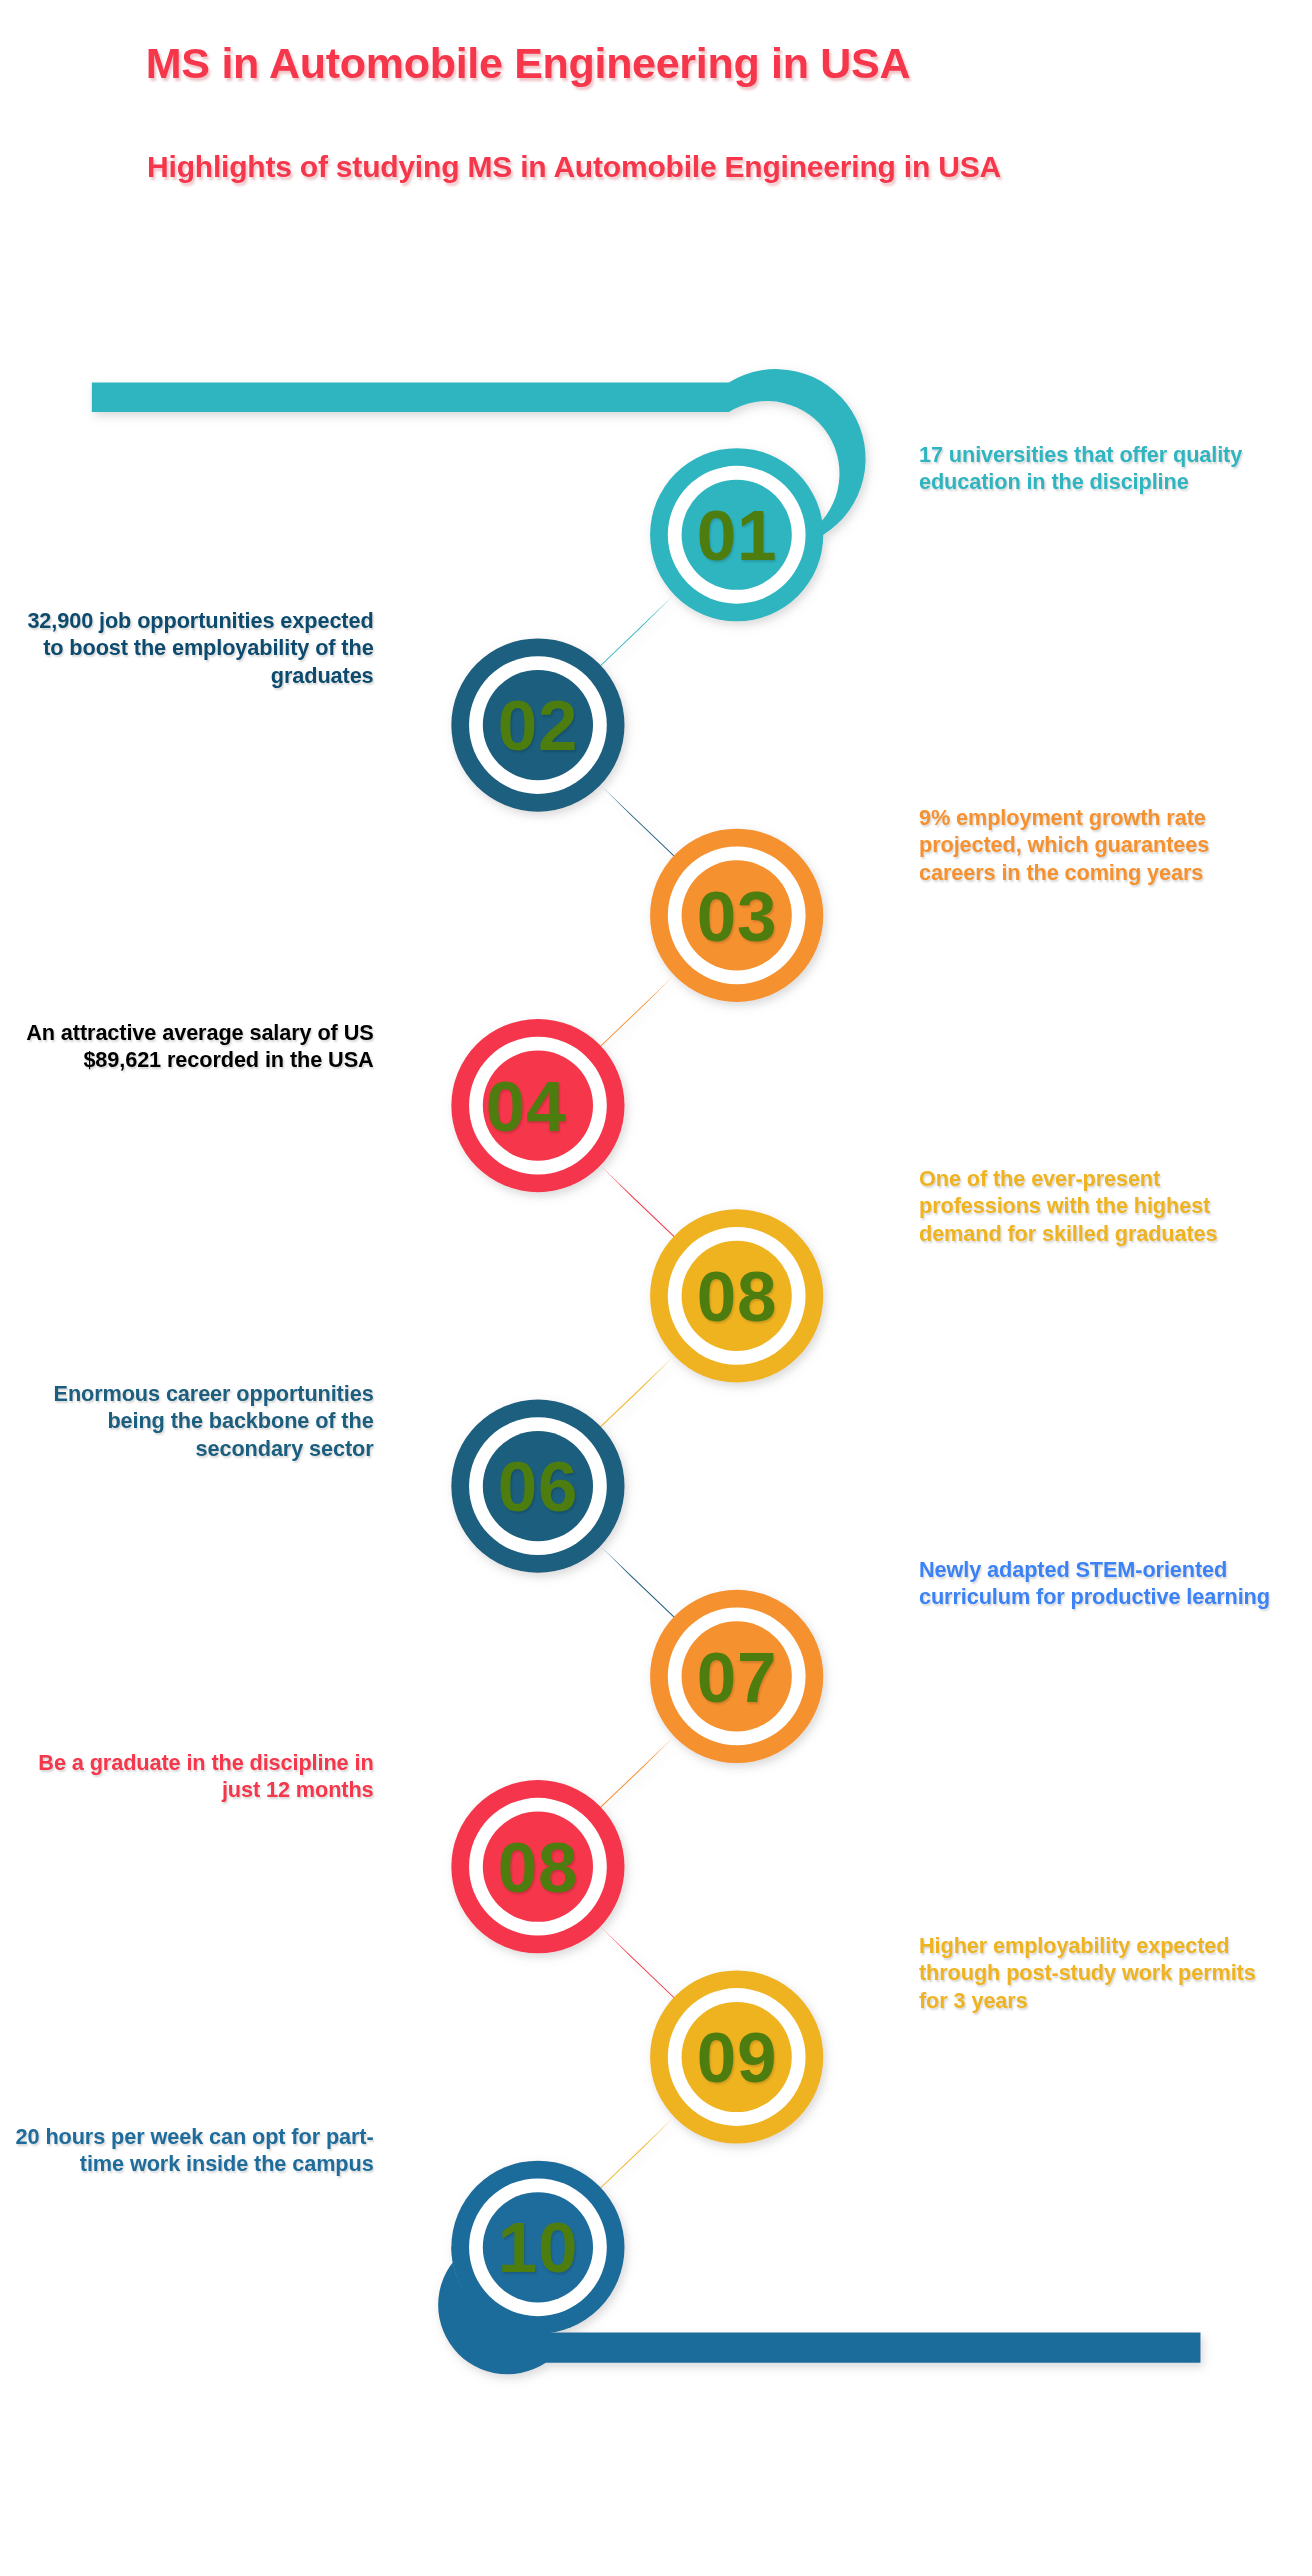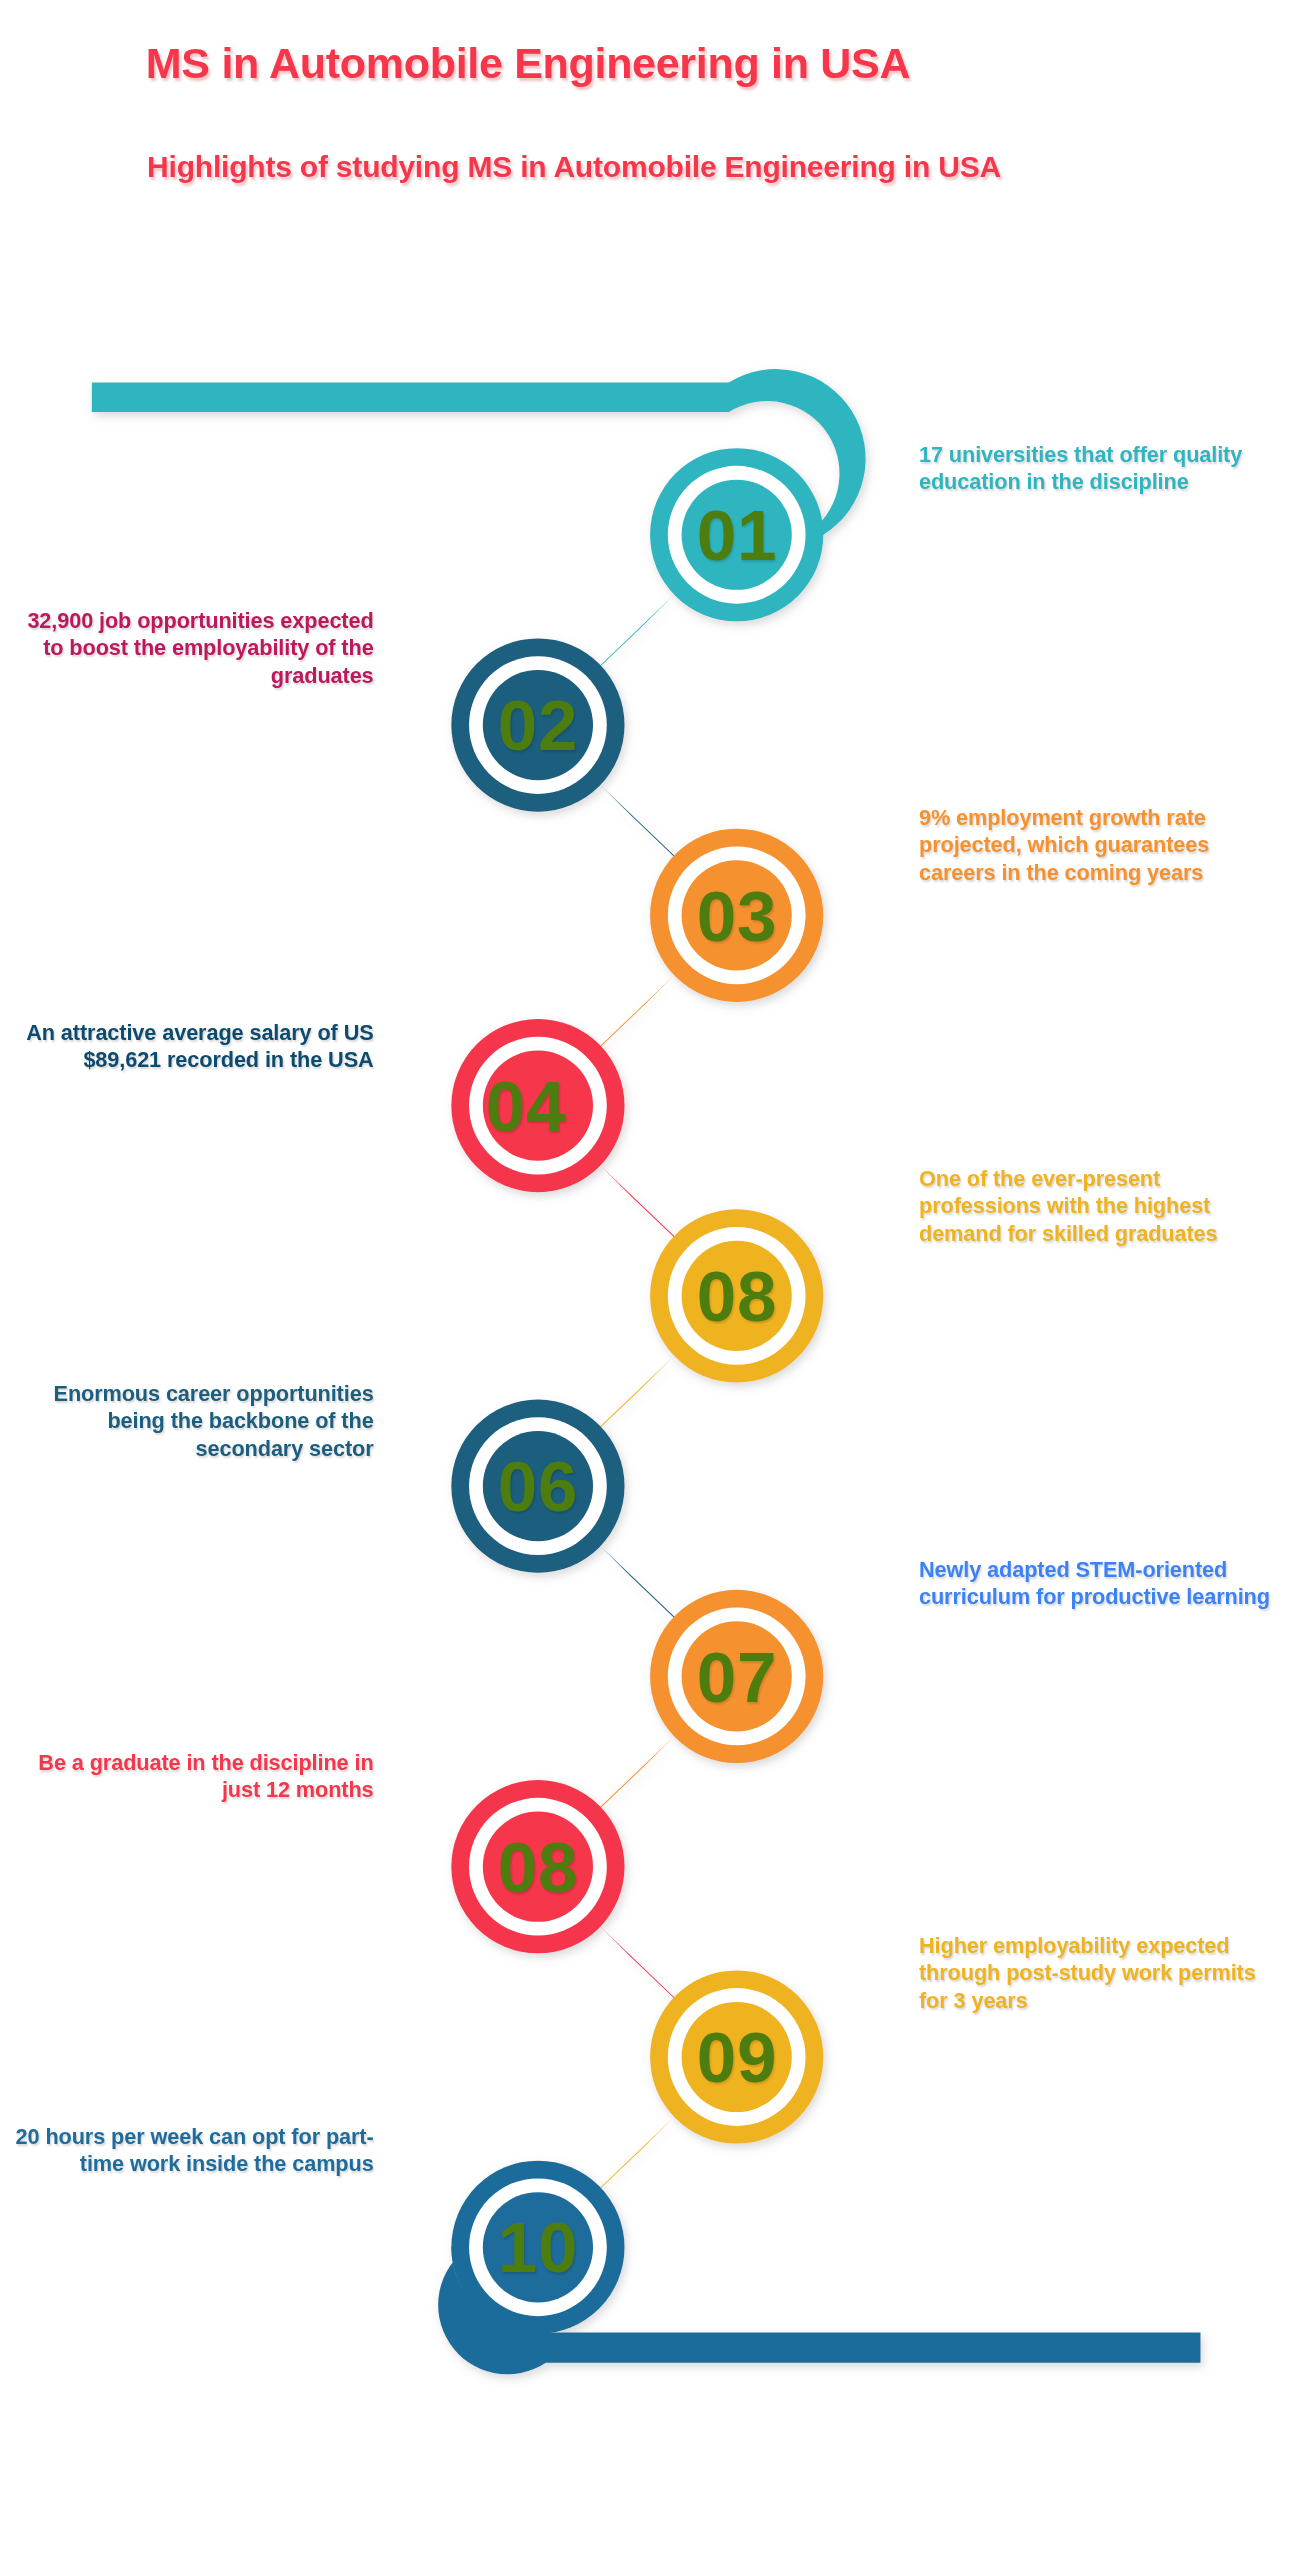--- a/index.html
+++ b/index.html
@@ -141,23 +141,23 @@
   <div class="num" style="left:645px; top:881px;">03</div>
   <div class="num" style="left:434px; top:1071px;">04</div>
   <div class="num" style="left:645px; top:1261px;">08</div>
   <div class="num" style="left:446px; top:1451px;">06</div>
   <div class="num" style="left:645px; top:1642px;">07</div>
   <div class="num" style="left:446px; top:1832px;">08</div>
   <div class="num" style="left:645px; top:2022px;">09</div>
   <div class="num" style="left:446px; top:2212px;">10</div>
 
   <div class="cap right" style="left:919px; top:441px; color:#2EB5C0;">17 universities that offer quality education in the discipline</div>
-  <div class="cap left" style="left:6.6px; top:607px; color:#be185d;">32,900 job opportunities expected to boost the employability of the graduates</div>
+  <div class="cap left" style="left:6.6px; top:607px; color:#0c4a6e;">32,900 job opportunities expected to boost the employability of the graduates</div>
   <div class="cap right" style="left:919px; top:804px; color:#F5912F;">9% employment growth rate projected, which guarantees careers in the coming years</div>
-  <div class="cap left" style="left:6.6px; top:1019px; color:#0c4a6e;">An attractive average salary of US $89,621 recorded in the USA</div>
+  <div class="cap left" style="left:6.6px; top:1019px; color:#000000;">An attractive average salary of US $89,621 recorded in the USA</div>
   <div class="cap right" style="left:919px; top:1165px; color:#EFB320;">One of the ever-present professions with the highest demand for skilled graduates</div>
   <div class="cap left" style="left:6.6px; top:1380px; color:#1B5E7E;">Enormous career opportunities being the backbone of the secondary sector</div>
   <div class="cap right" style="left:919px; top:1556px; color:#3b82f6;">Newly adapted STEM-oriented curriculum for productive learning</div>
   <div class="cap left" style="left:6.6px; top:1749px; color:#F5364B;">Be a graduate in the discipline in just 12 months</div>
   <div class="cap right" style="left:919px; top:1932px; color:#EFB320;">Higher employability expected through post-study work permits for 3 years</div>
   <div class="cap left" style="left:6.6px; top:2123px; color:#1E6C9B;">20 hours per week can opt for part-time work inside the campus</div>
 
 </div>
 
 

